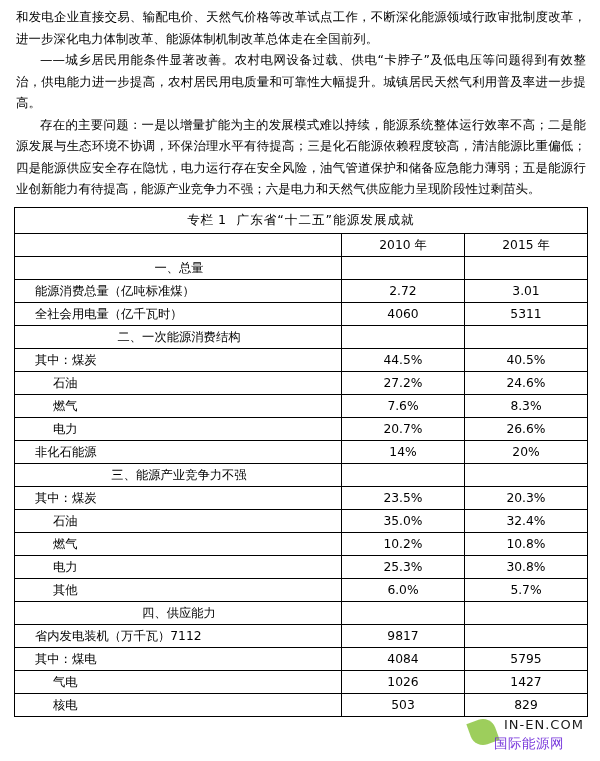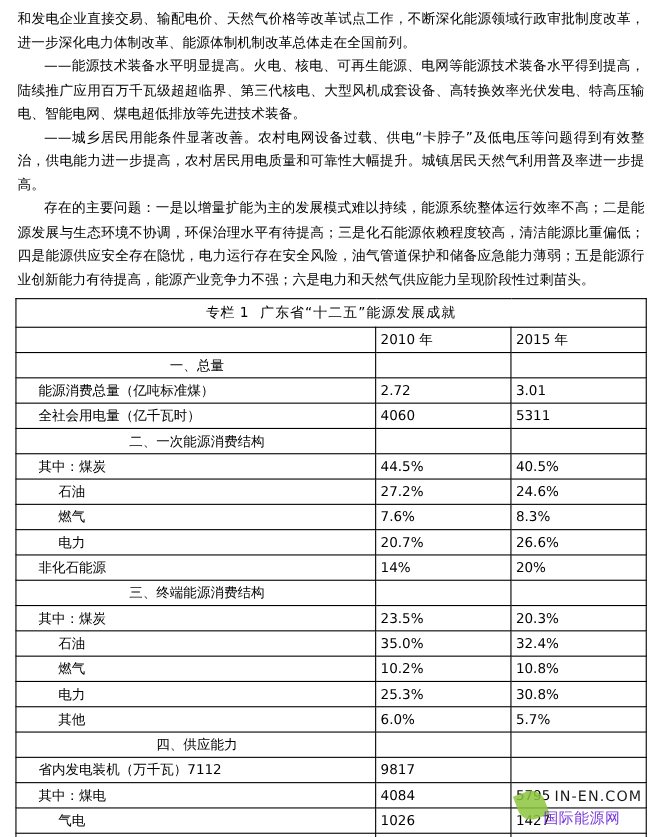--- a/index.html
+++ b/index.html
@@ -60,21 +60,21 @@
     letter-spacing: 0.5px;
   }
   .lbl {
     text-align: left;
     padding-left: 6px !important;
   }
   .lbl.lv1 { padding-left: 6px !important; text-align: center; }
   .lbl.lv2 { padding-left: 20px !important; }
   .lbl.lv3 { padding-left: 38px !important; }
   .num {
-    text-align: left;
+    text-align: center;
   }
   col.c0 { width: 327px; }
   col.c1 { width: 123px; }
   col.c2 { width: 123px; }
   .wm {
     position: absolute;
     right: 6px;
     bottom: 2px;
     width: 130px;
     height: 42px;
@@ -111,21 +111,20 @@
     opacity: 0.92;
   }
 </style>
 </head>
 <body>
 
 <div class="page">
 
   <div>
     <p class="para">和发电企业直接交易、输配电价、天然气价格等改革试点工作，不断深化能源领域行政审批制度改革，进一步深化电力体制改革、能源体制机制改革总体走在全国前列。</p>
-    <p class="para indent">——能源技术装备水平明显提高。火电、核电、可再生能源、电网等能源技术装备水平得到提高，陆续推广应用百万千瓦级超超临界、第三代核电、大型风机成套设备、高转换效率光伏发电、特高压输电、智能电网、煤电超低排放等先进技术装备。</p>
     <p class="para indent">——城乡居民用能条件显著改善。农村电网设备过载、供电“卡脖子”及低电压等问题得到有效整治，供电能力进一步提高，农村居民用电质量和可靠性大幅提升。城镇居民天然气利用普及率进一步提高。</p>
     <p class="para indent">存在的主要问题：一是以增量扩能为主的发展模式难以持续，能源系统整体运行效率不高；二是能源发展与生态环境不协调，环保治理水平有待提高；三是化石能源依赖程度较高，清洁能源比重偏低；四是能源供应安全存在隐忧，电力运行存在安全风险，油气管道保护和储备应急能力薄弱；五是能源行业创新能力有待提高，能源产业竞争力不强；六是电力和天然气供应能力呈现阶段性过剩苗头。</p>
   </div>
 
   <div class="table-wrap">
     <table class="data">
       <colgroup>
         <col class="c0">
         <col class="c1">
         <col class="c2">
@@ -178,21 +177,21 @@
             <td class="lbl lv3">电力</td>
             <td class="num">20.7%</td>
             <td class="num">26.6%</td>
           </tr>
           <tr>
             <td class="lbl lv2">非化石能源</td>
             <td class="num">14%</td>
             <td class="num">20%</td>
           </tr>
           <tr>
-            <td class="lbl lv1">三、终端能源消费结构</td>
+            <td class="lbl lv1">三、能源产业竞争力不强</td>
             <td class="num"></td>
             <td class="num"></td>
           </tr>
           <tr>
             <td class="lbl lv2">其中：煤炭</td>
             <td class="num">23.5%</td>
             <td class="num">20.3%</td>
           </tr>
           <tr>
             <td class="lbl lv3">石油</td>

